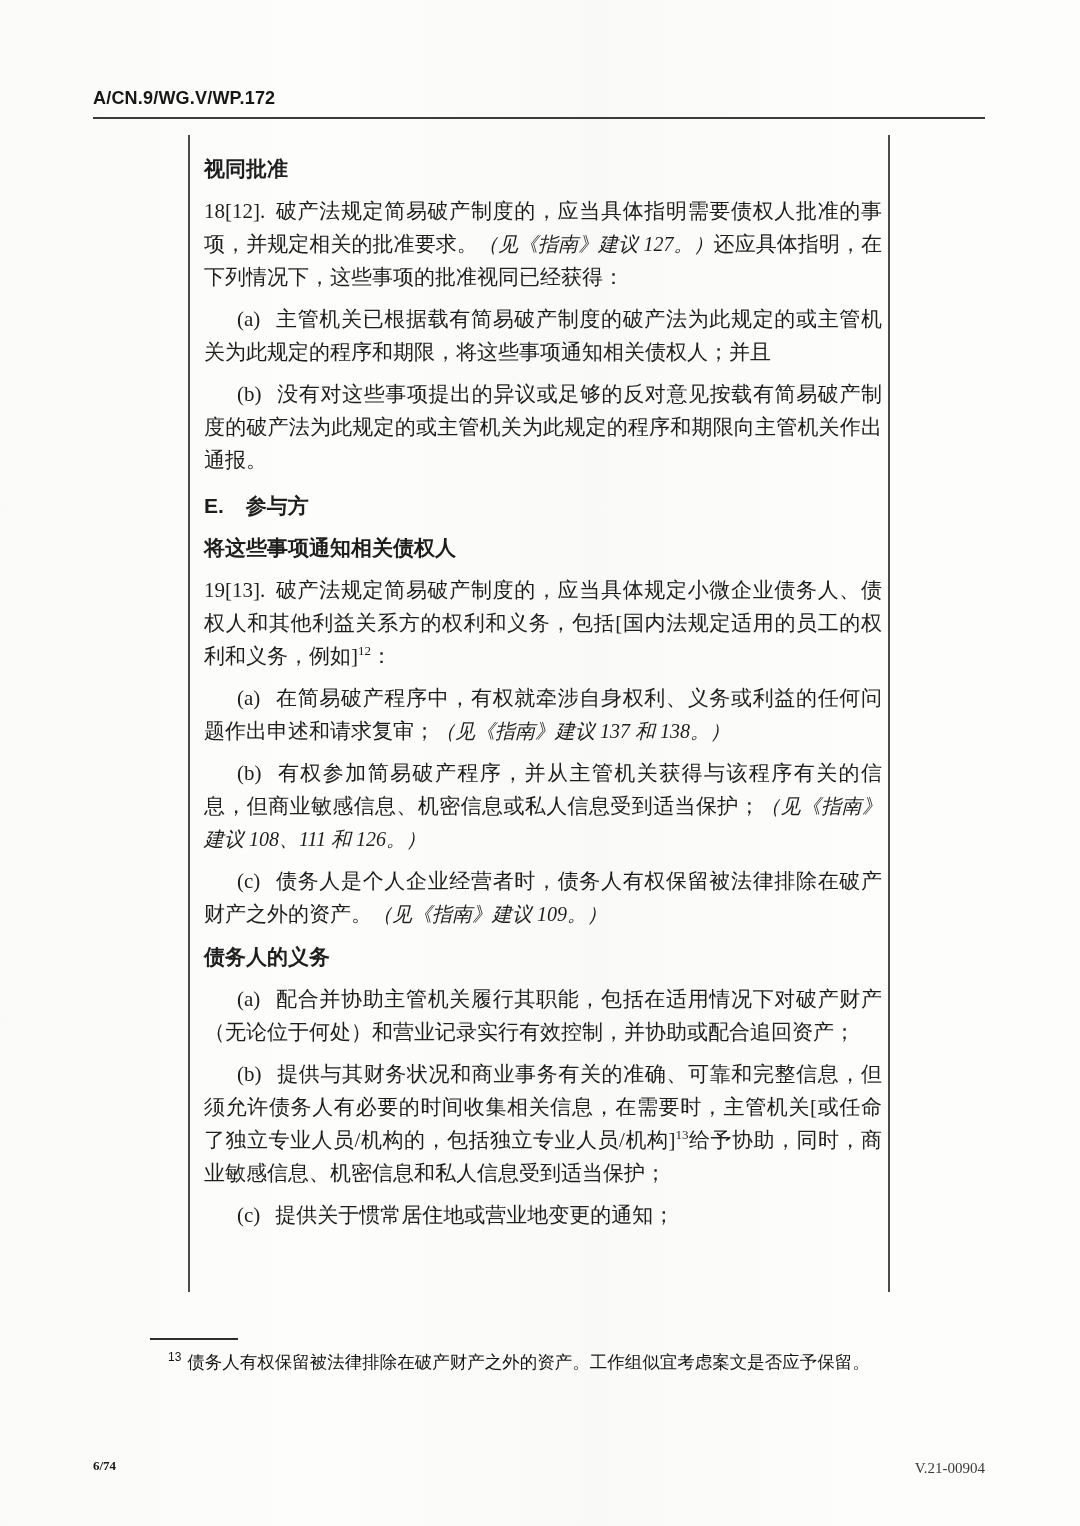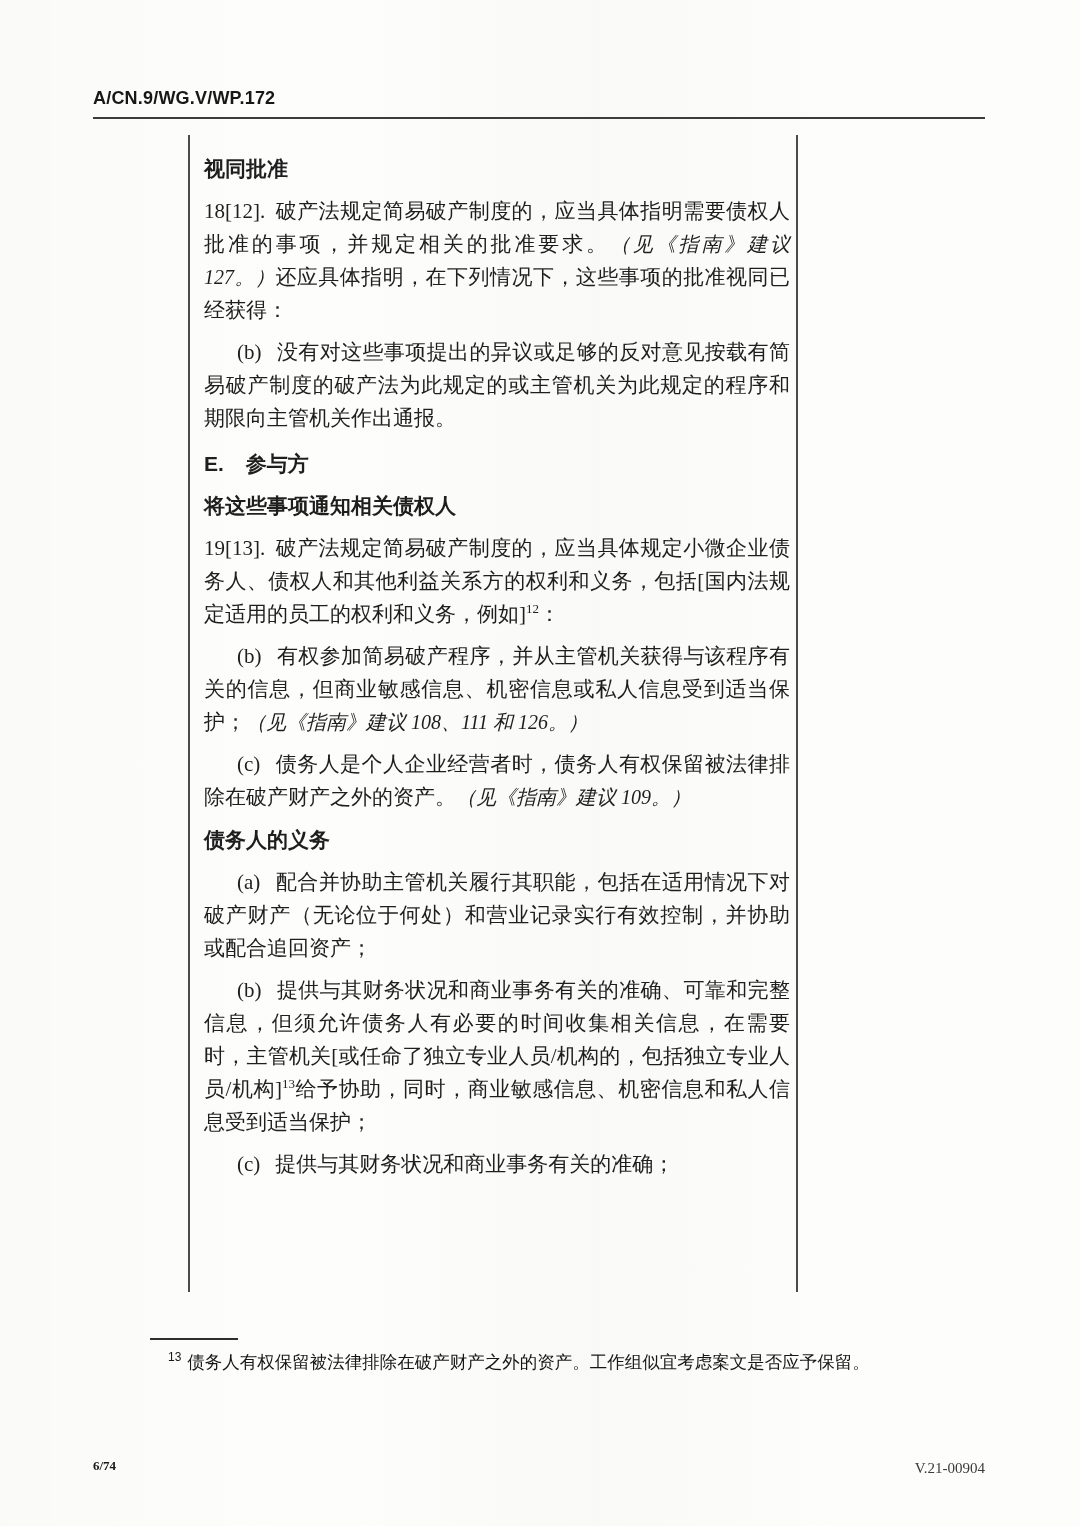--- a/index.html
+++ b/index.html
@@ -33,21 +33,21 @@
     width: 892px;
     height: 2px;
     background: #3c3c3c;
   }
 
   
   .content {
     position: absolute;
     left: 188px;
     top: 135px;
-    width: 610px;
+    width: 702px;
     height: 1157px;
     box-sizing: border-box;
     border-left: 2px solid #4a4a4a;
     border-right: 2px solid #4a4a4a;
     padding: 8px 6px 0 14px;
     overflow: hidden;
   }
   .content p, .content h2, .content h3 {
     margin: 0;
     font-size: 21px;
@@ -143,42 +143,44 @@
 
 <div class="doc-header">A/CN.9/WG.V/WP.172</div>
 <div class="header-rule"></div>
 
 <div class="content">
 
   <h2 class="h-run" style="margin-top:2px">视同批准</h2>
 
   <p class="para"><span class="num-wide">18[12].</span><span>破产法规定简易破产制度的，应当具体指明需要债权人批准的事项，并规定相关的批准要求。</span><span class="guide-ref">（见《指南》建议 127。）</span><span>还应具体指明，在下列情况下，这些事项的批准视同已经获得：</span></p>
 
+  <p class="sub"><span class="label">(a)</span><span>主管机关已根据载有简易破产制度的破产法为此规定的或主管机关为此规定的程序和期限，将这些事项通知相关债权人；并且</span></p>
 
   <p class="sub"><span class="label">(b)</span><span>没有对这些事项提出的异议或足够的反对意见按载有简易破产制度的破产法为此规定的或主管机关为此规定的程序和期限向主管机关作出通报。</span></p>
 
   <h2 class="h-section"><span class="sec-letter">E.</span><span>参与方</span></h2>
 
   <h3 class="h-run">将这些事项通知相关债权人</h3>
 
   <p class="para"><span class="num">19[13].</span><span>破产法规定简易破产制度的，应当具体规定小微企业债务人、债权人和其他利益关系方的权利和义务，包括[国内法规定适用的员工的权利和义务，例如]</span><sup class="fn-ref">12</sup><span>：</span></p>
 
+  <p class="sub"><span class="label">(a)</span><span>在简易破产程序中，有权就牵涉自身权利、义务或利益的任何问题作出申述和请求复审；</span><span class="guide-ref">（见《指南》建议 137 和 138。）</span></p>
 
   <p class="sub"><span class="label">(b)</span><span>有权参加简易破产程序，并从主管机关获得与该程序有关的信息，但商业敏感信息、机密信息或私人信息受到适当保护；</span><span class="guide-ref">（见《指南》建议 108、111 和 126。）</span></p>
 
   <p class="sub"><span class="label">(c)</span><span>债务人是个人企业经营者时，债务人有权保留被法律排除在破产财产之外的资产。</span><span class="guide-ref">（见《指南》建议 109。）</span></p>
 
   <h3 class="h-run">债务人的义务</h3>
 
 
   <p class="sub"><span class="label">(a)</span><span>配合并协助主管机关履行其职能，包括在适用情况下对破产财产（无论位于何处）和营业记录实行有效控制，并协助或配合追回资产；</span></p>
 
   <p class="sub"><span class="label">(b)</span><span>提供与其财务状况和商业事务有关的准确、可靠和完整信息，但须允许债务人有必要的时间收集相关信息，在需要时，主管机关[或任命了独立专业人员/机构的，包括独立专业人员/机构]</span><sup class="fn-ref">13</sup><span>给予协助，同时，商业敏感信息、机密信息和私人信息受到适当保护；</span></p>
 
-  <p class="sub"><span class="label">(c)</span><span>提供与其财务状况和商业事务有关的准确；</span></p>
+  <p class="sub"><span class="label">(c)</span><span>提供关于惯常居住地或营业地变更的通知；</span></p>
 
 </div>
 
 <div class="fn-rule"></div>
 
 <div class="footnotes">
   <p class="fn"><sup>13</sup><span>债务人有权保留被法律排除在破产财产之外的资产。工作组似宜考虑案文是否应予保留。</span></p>
 </div>
 
 <div class="footer-page">6/74</div>

